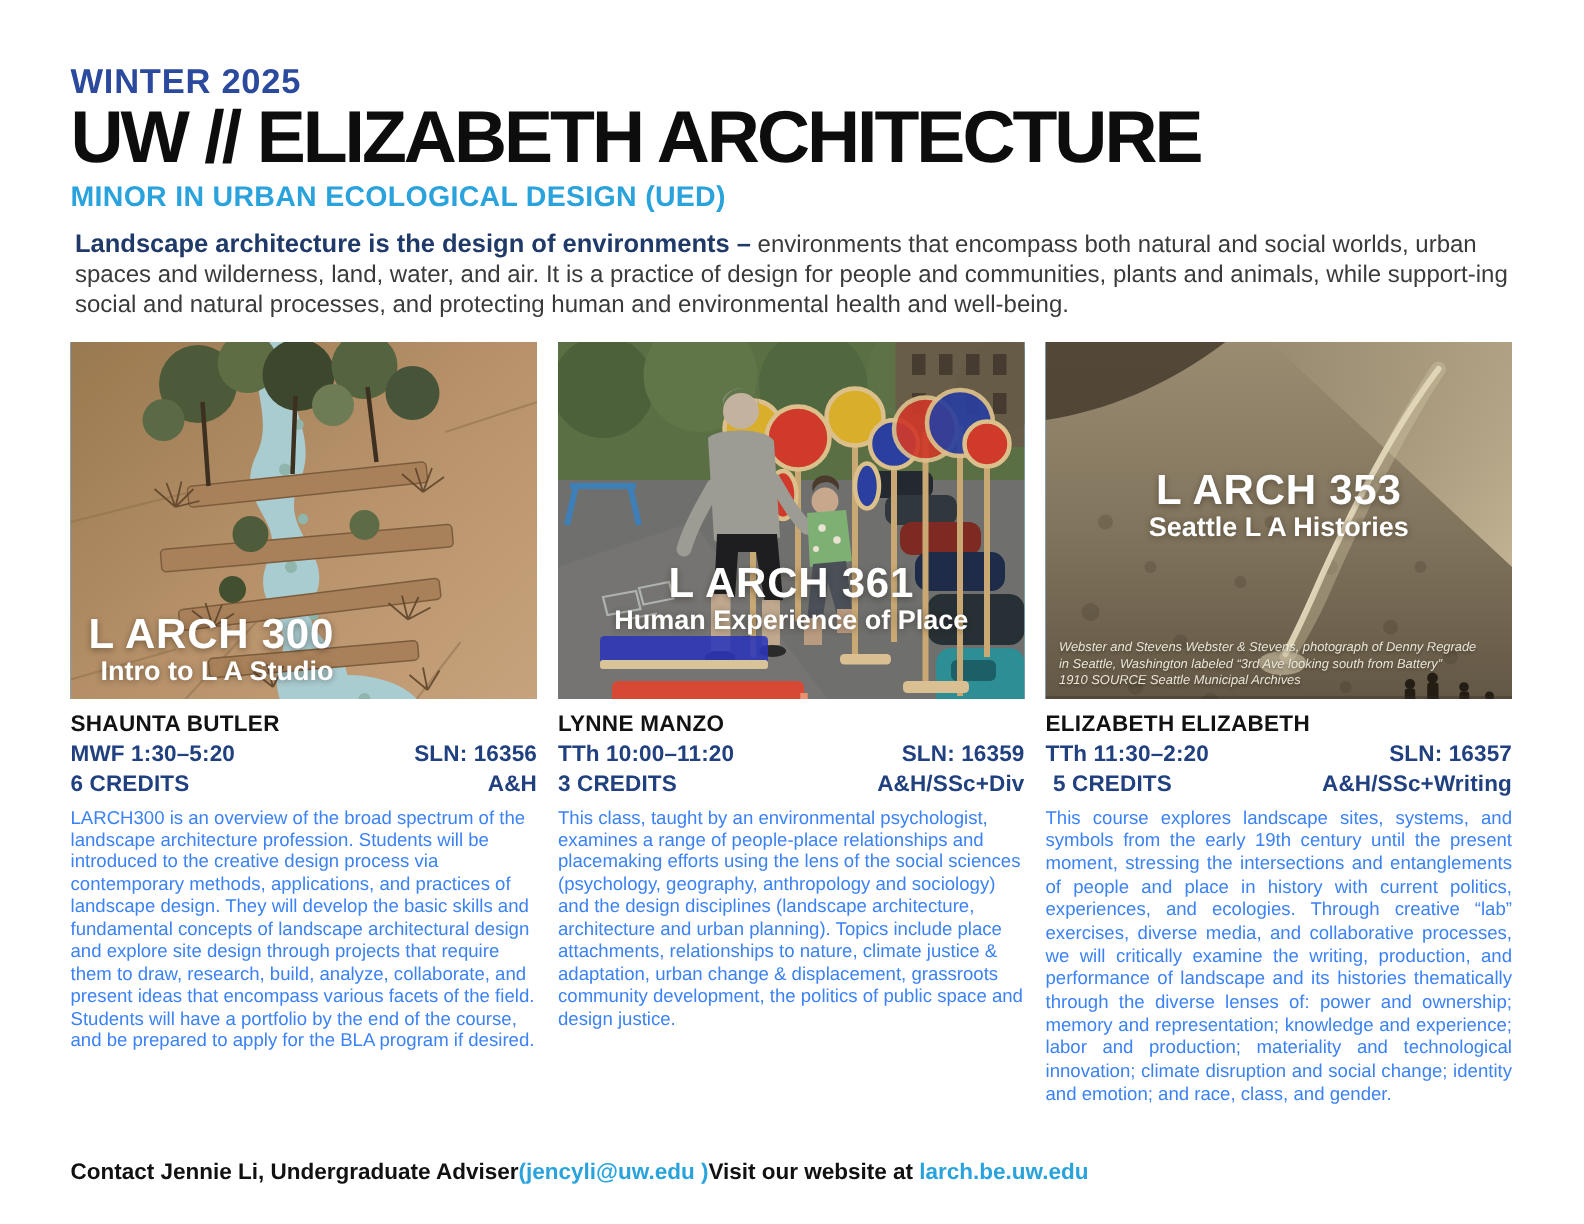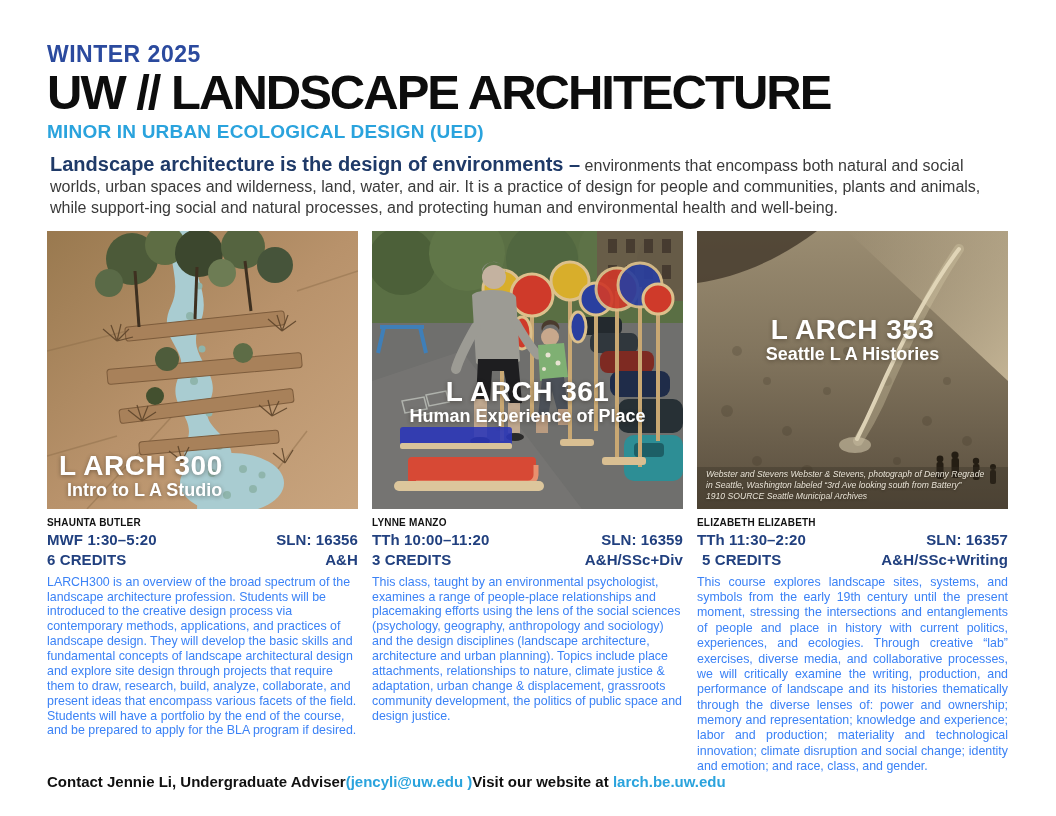--- a/index.html
+++ b/index.html
@@ -7,61 +7,61 @@
     width:1056px;height:816px;background:#ffffff;position:relative;overflow:hidden;
     font-family:"Liberation Sans", sans-serif;color:#222;
   }
   .page{position:absolute;inset:0;padding:42px 38px 0 47px;box-sizing:border-box;}
 
   
   .eyebrow{font-size:23px;font-weight:800;color:#2b4a9e;letter-spacing:.5px;line-height:1.05;}
   .title{font-size:49px;font-weight:900;color:#0d0d0d;letter-spacing:-2px;line-height:.98;margin:2px 0 0;}
   .subtitle{font-size:19px;font-weight:800;color:#2aa3dd;margin-top:5px;letter-spacing:.2px;}
   .intro{font-size:16px;line-height:1.26;color:#3a3a3a;margin:9px 0 0;padding-left:3px;}
-  .intro .lead{color:#1f3a68;font-weight:800;font-size:20px;}
+  .intro .lead{color:#1f3a68;font-weight:800;font-size:17px;}
 
   
   .cards{display:grid;grid-template-columns:repeat(3,311px);column-gap:14px;margin-top:13px;}
-  .photo{position:relative;width:311px;height:278px;overflow:hidden;background:#0c4a6e;}
+  .photo{position:relative;width:311px;height:238px;overflow:hidden;background:#0c4a6e;}
   .photo svg{display:block;}
   .overlay{position:absolute;color:#fff;text-shadow:0 1px 4px rgba(40,30,20,.45);}
   .overlay .code{font-size:28px;font-weight:800;letter-spacing:.5px;line-height:1.05;}
   .overlay .cname{font-size:18px;font-weight:700;line-height:1.15;}
   .ov-bl{left:12px;bottom:8px;}
   .ov-bl .cname{padding-left:8px;}
   .ov-center{left:0;right:0;top:146px;text-align:center;}
   .ov-c353{left:0;right:0;top:84px;text-align:center;}
   .caption{
     position:absolute;left:9px;bottom:6px;right:8px;
     font-size:8.6px;font-style:italic;line-height:1.3;
     color:rgba(246,241,229,.92);white-space:pre-line;text-shadow:0 1px 2px rgba(40,32,20,.5);
   }
 
-  .instructor{font-size:10px;font-weight:800;color:#121212;margin:8px 0 0;letter-spacing:.2px;}
+  .instructor{font-size:15px;font-weight:800;color:#121212;margin:8px 0 0;letter-spacing:.2px;}
   .meta-row{display:flex;justify-content:space-between;font-size:15px;font-weight:800;color:#21407f;margin-top:3px;letter-spacing:.1px;}
   .indent{padding-left:5px;}
   .desc{font-size:12.4px;line-height:1.2;color:#3b82f6;margin:7px 0 0;}
   .desc.justify{text-align:justify;line-height:1.24;}
 
   
   .footer{
     position:absolute;left:47px;right:48px;bottom:26px;
     display:flex;justify-content:flex-start;align-items:baseline;
     font-size:15px;font-weight:700;color:#111;
   }
   .blue-link{color:#2aa3dd;text-decoration:none;font-weight:700;}
 </style>
 </head>
 <body>
 
 <div class="page">
 
   <header>
     <div class="eyebrow">WINTER 2025</div>
-    <h1 class="title">UW // LANDSCAPE ARCHITECTURE</h1>
+    <h1 class="title">UW // ELIZABETH ARCHITECTURE</h1>
     <div class="subtitle">MINOR IN URBAN ECOLOGICAL DESIGN (UED)</div>
     <p class="intro"><span class="lead">Landscape architecture is the design of environments –</span><span> environments that encompass both natural and social worlds, urban spaces and wilderness, land, water, and air. It is a practice of design for people and communities, plants and animals, while support-ing social and natural processes, and protecting human and environmental health and well-being.</span></p>
   </header>
 
   <main class="cards">
 
     <article class="card">
       <div class="photo">
         <svg viewBox="0 0 311 278" width="311" height="278">
           <defs>

